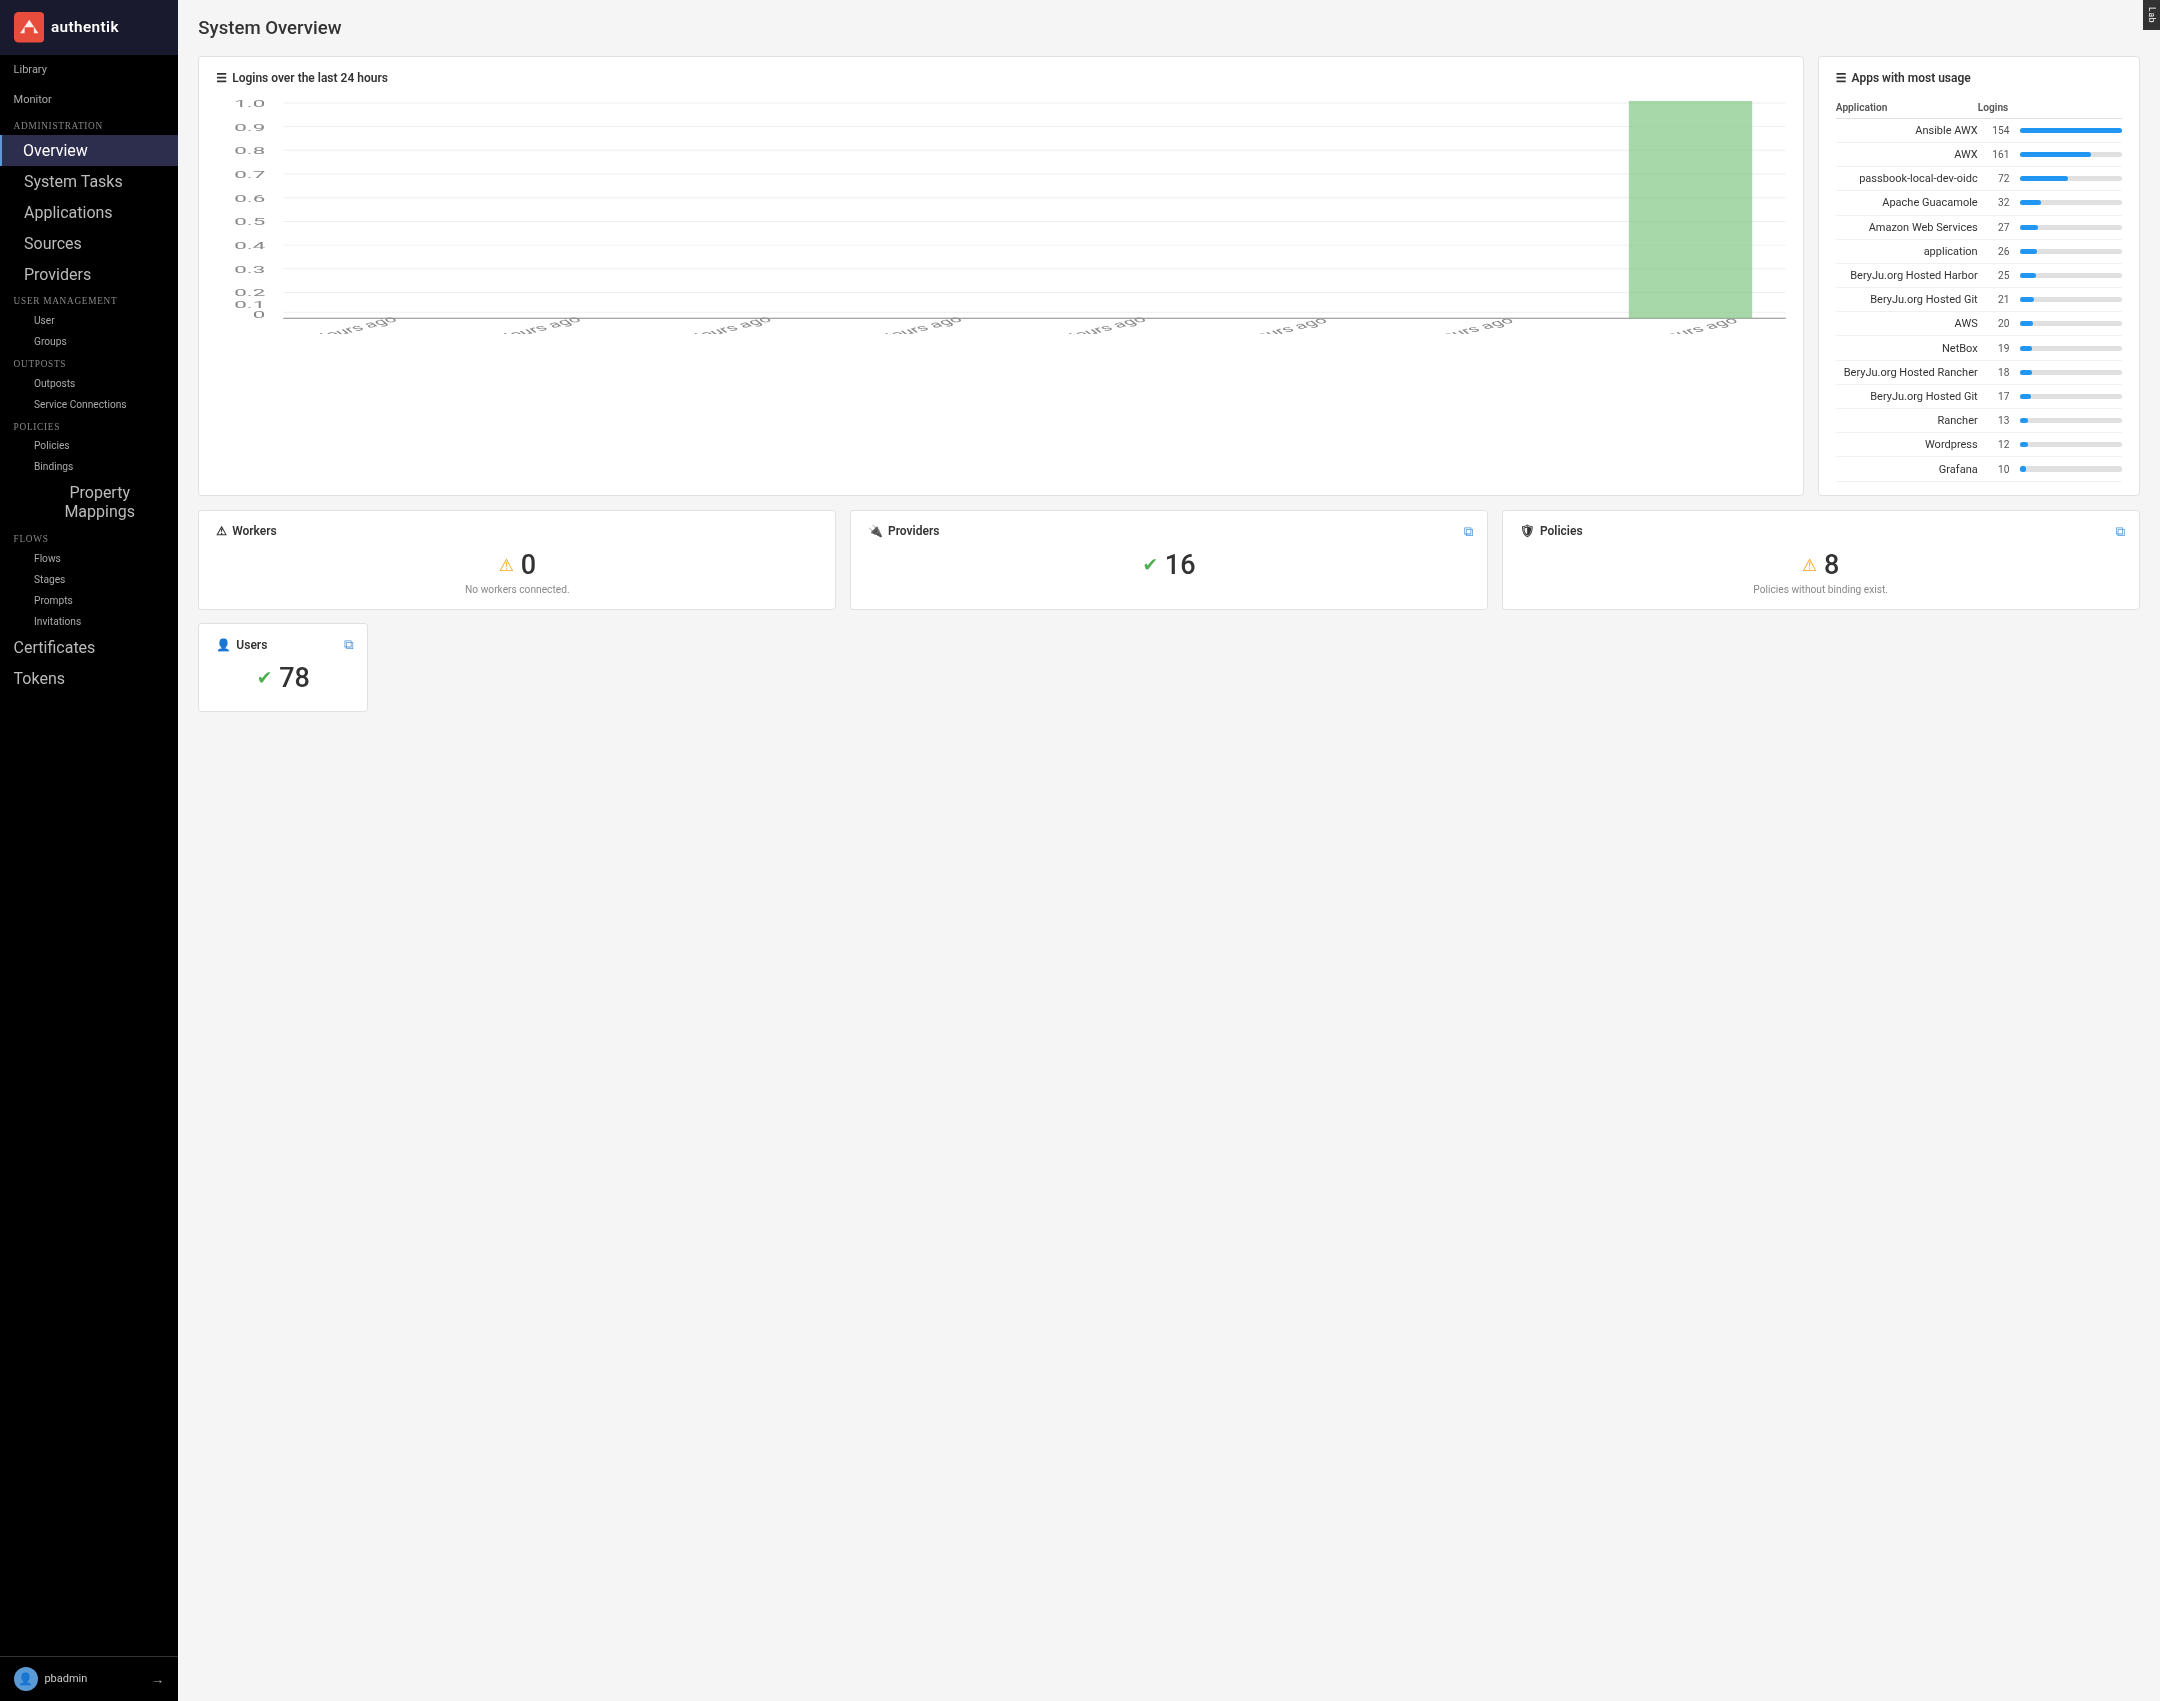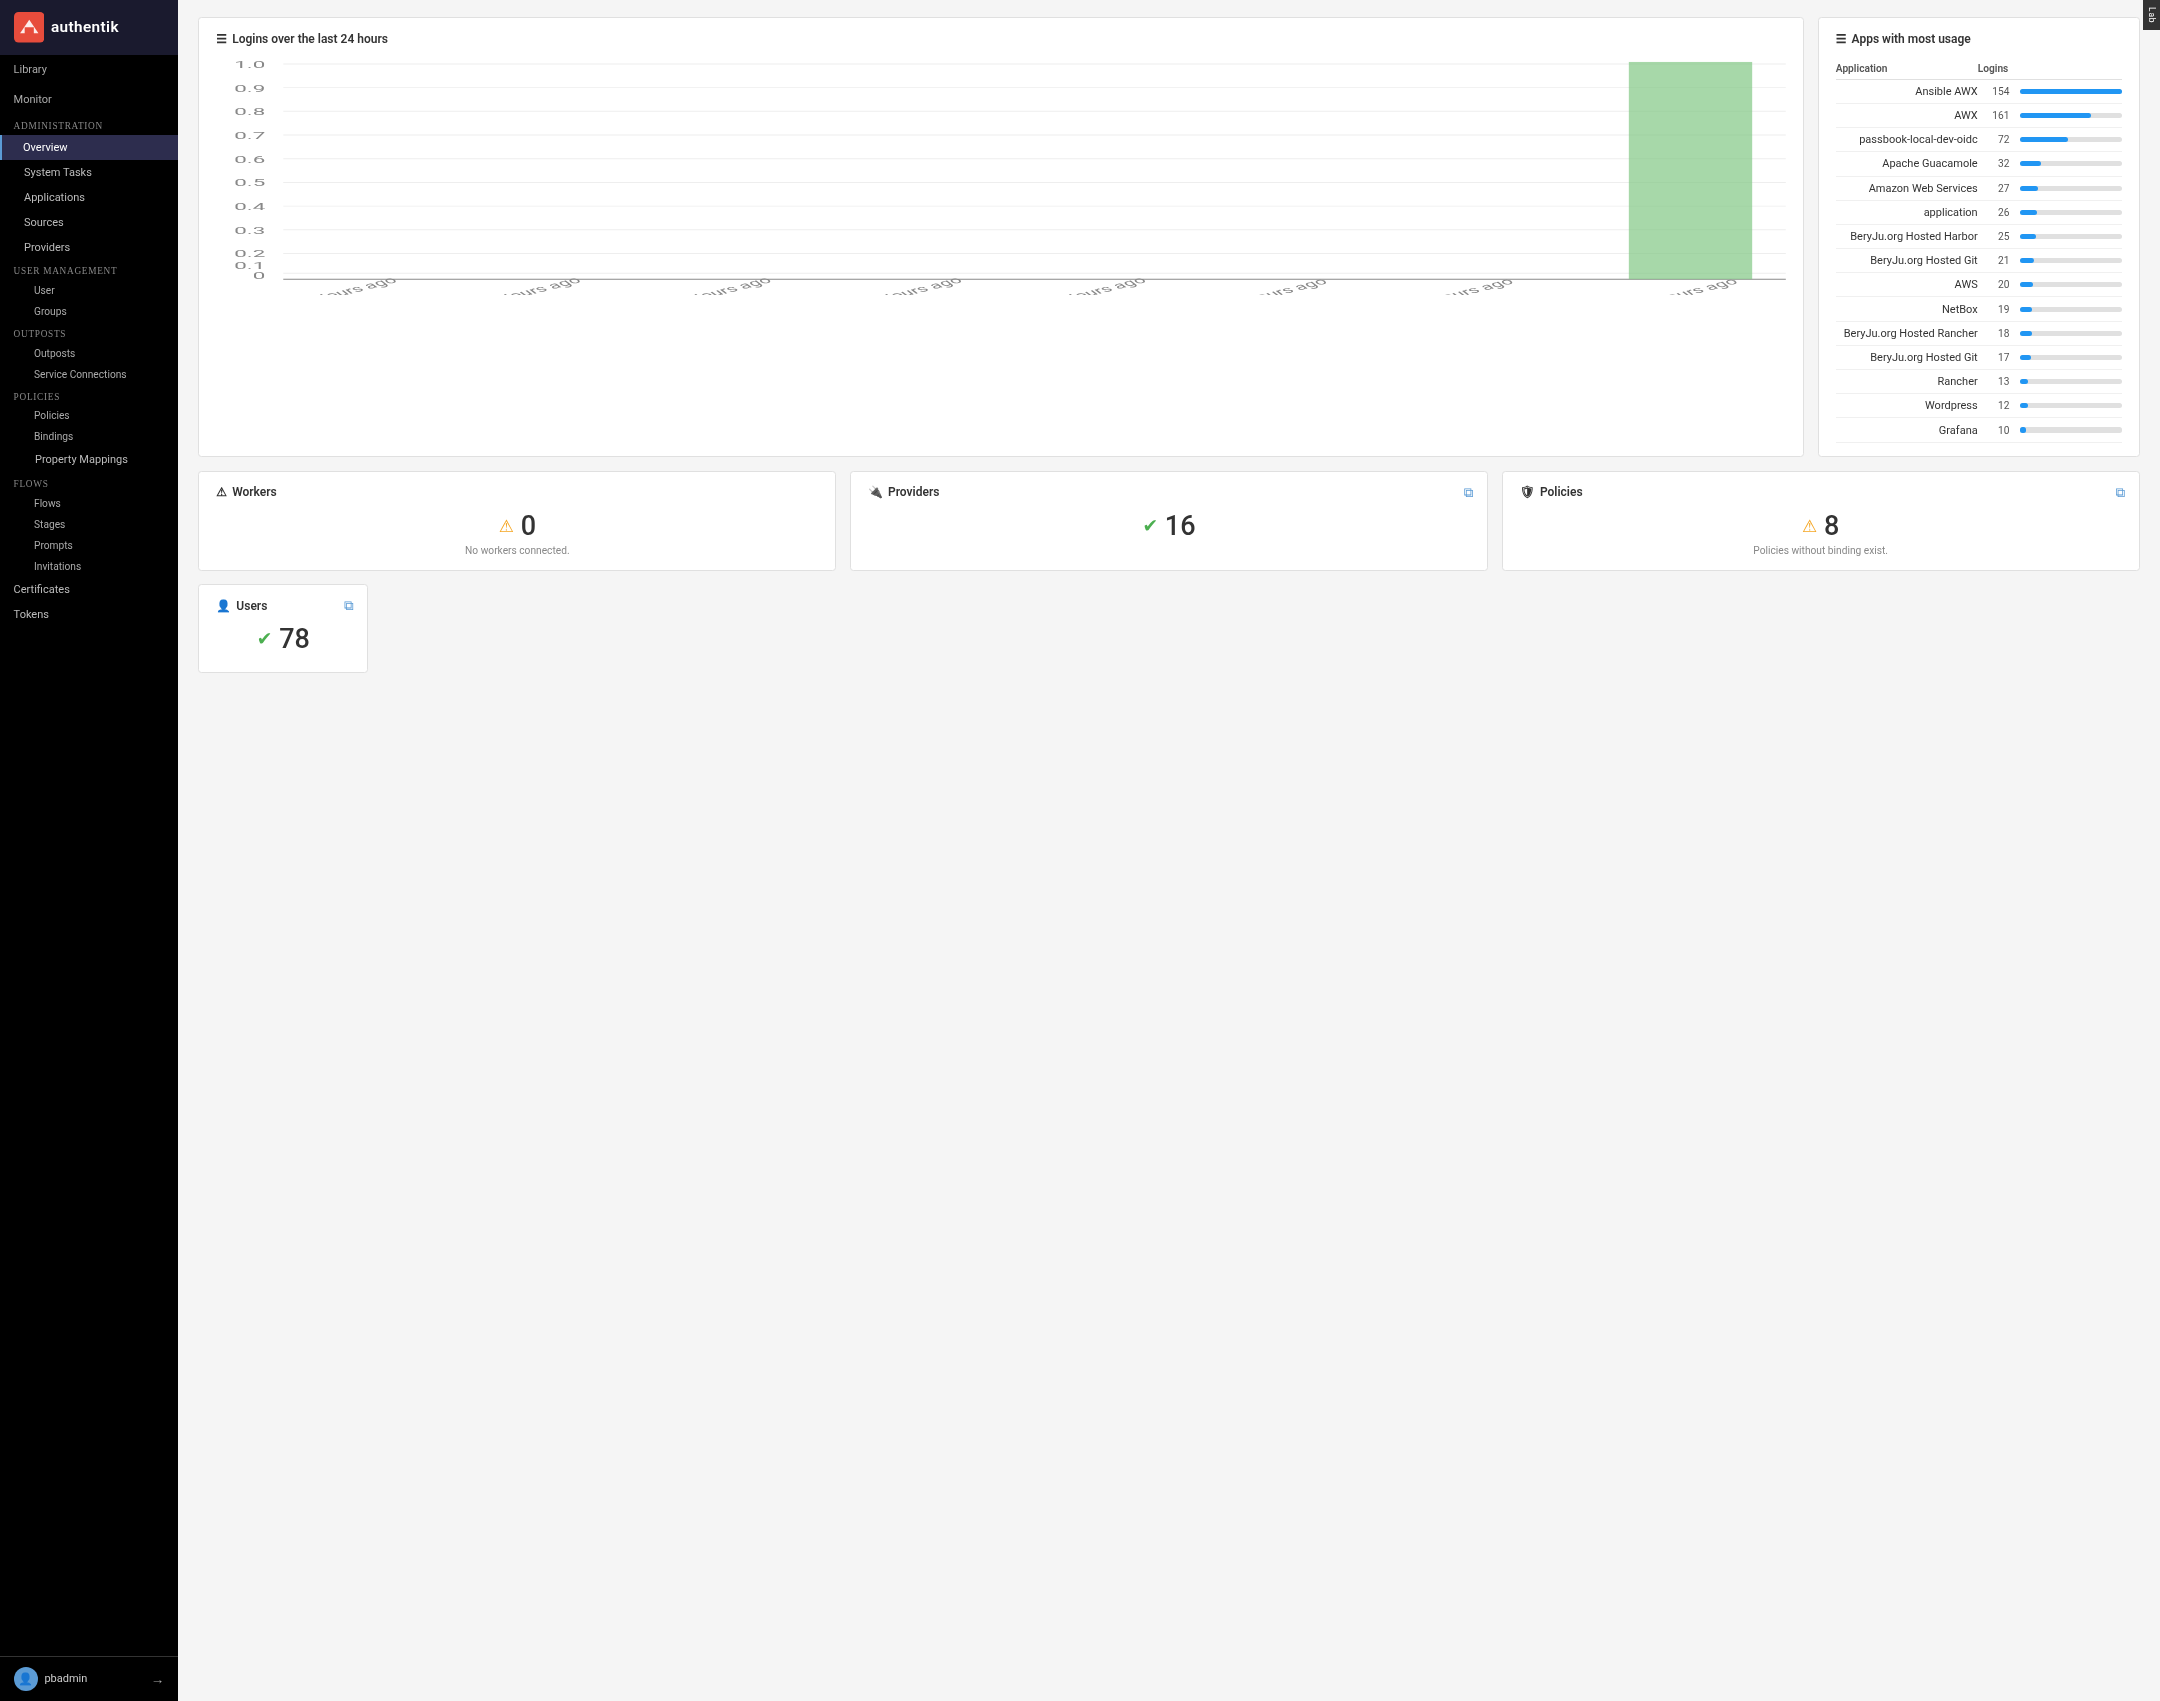--- a/index.html
+++ b/index.html
@@ -53,25 +53,26 @@
       font-size: 9.3px;
       text-transform: uppercase;
       letter-spacing: 0.7px;
       margin-top: 0;
       font-family: Liberation Serif, serif;
     }
 
     .sidebar-item {
       padding: 6px 13.6px 6px 24px;
       color: #bbb;
-      font-size: 11px;
+      font-size: 16px;
       cursor: pointer;
       display: flex;
       align-items: center;
       gap: 5.1px;
+      text-align: center;
     }
     .sidebar-item.active { background: #2d2d4e; color: #fff; border-left: 2.5px solid #5b9bd5; padding-left: 21px; }
 
     .sidebar-sub-item {
       padding: 5.1px 13.6px 5.1px 34px;
       color: #aaa;
       font-size: 10.2px;
       cursor: pointer;
     }
 
@@ -375,20 +376,21 @@
   <div class="sidebar-footer">
     <div class="sidebar-footer-user">
       <div class="avatar-circle">👤</div>
       <span>pbadmin</span>
     </div>
     <span style="color:#aaa;cursor:pointer;font-size:13.6px;">→</span>
   </div>
 </nav>
 
 <main id="main">
+  <h1 class="page-title">System Overview</h1>
 
   <div class="top-row">
 
     <div class="card">
       <div class="card-title">
         <span>☰</span>
         <span>Logins over the last 24 hours</span>
       </div>
       <div class="chart-container">
         <svg width="100%" height="100%" viewBox="0 0 700 240" preserveAspectRatio="none" style="font-size:13px">

